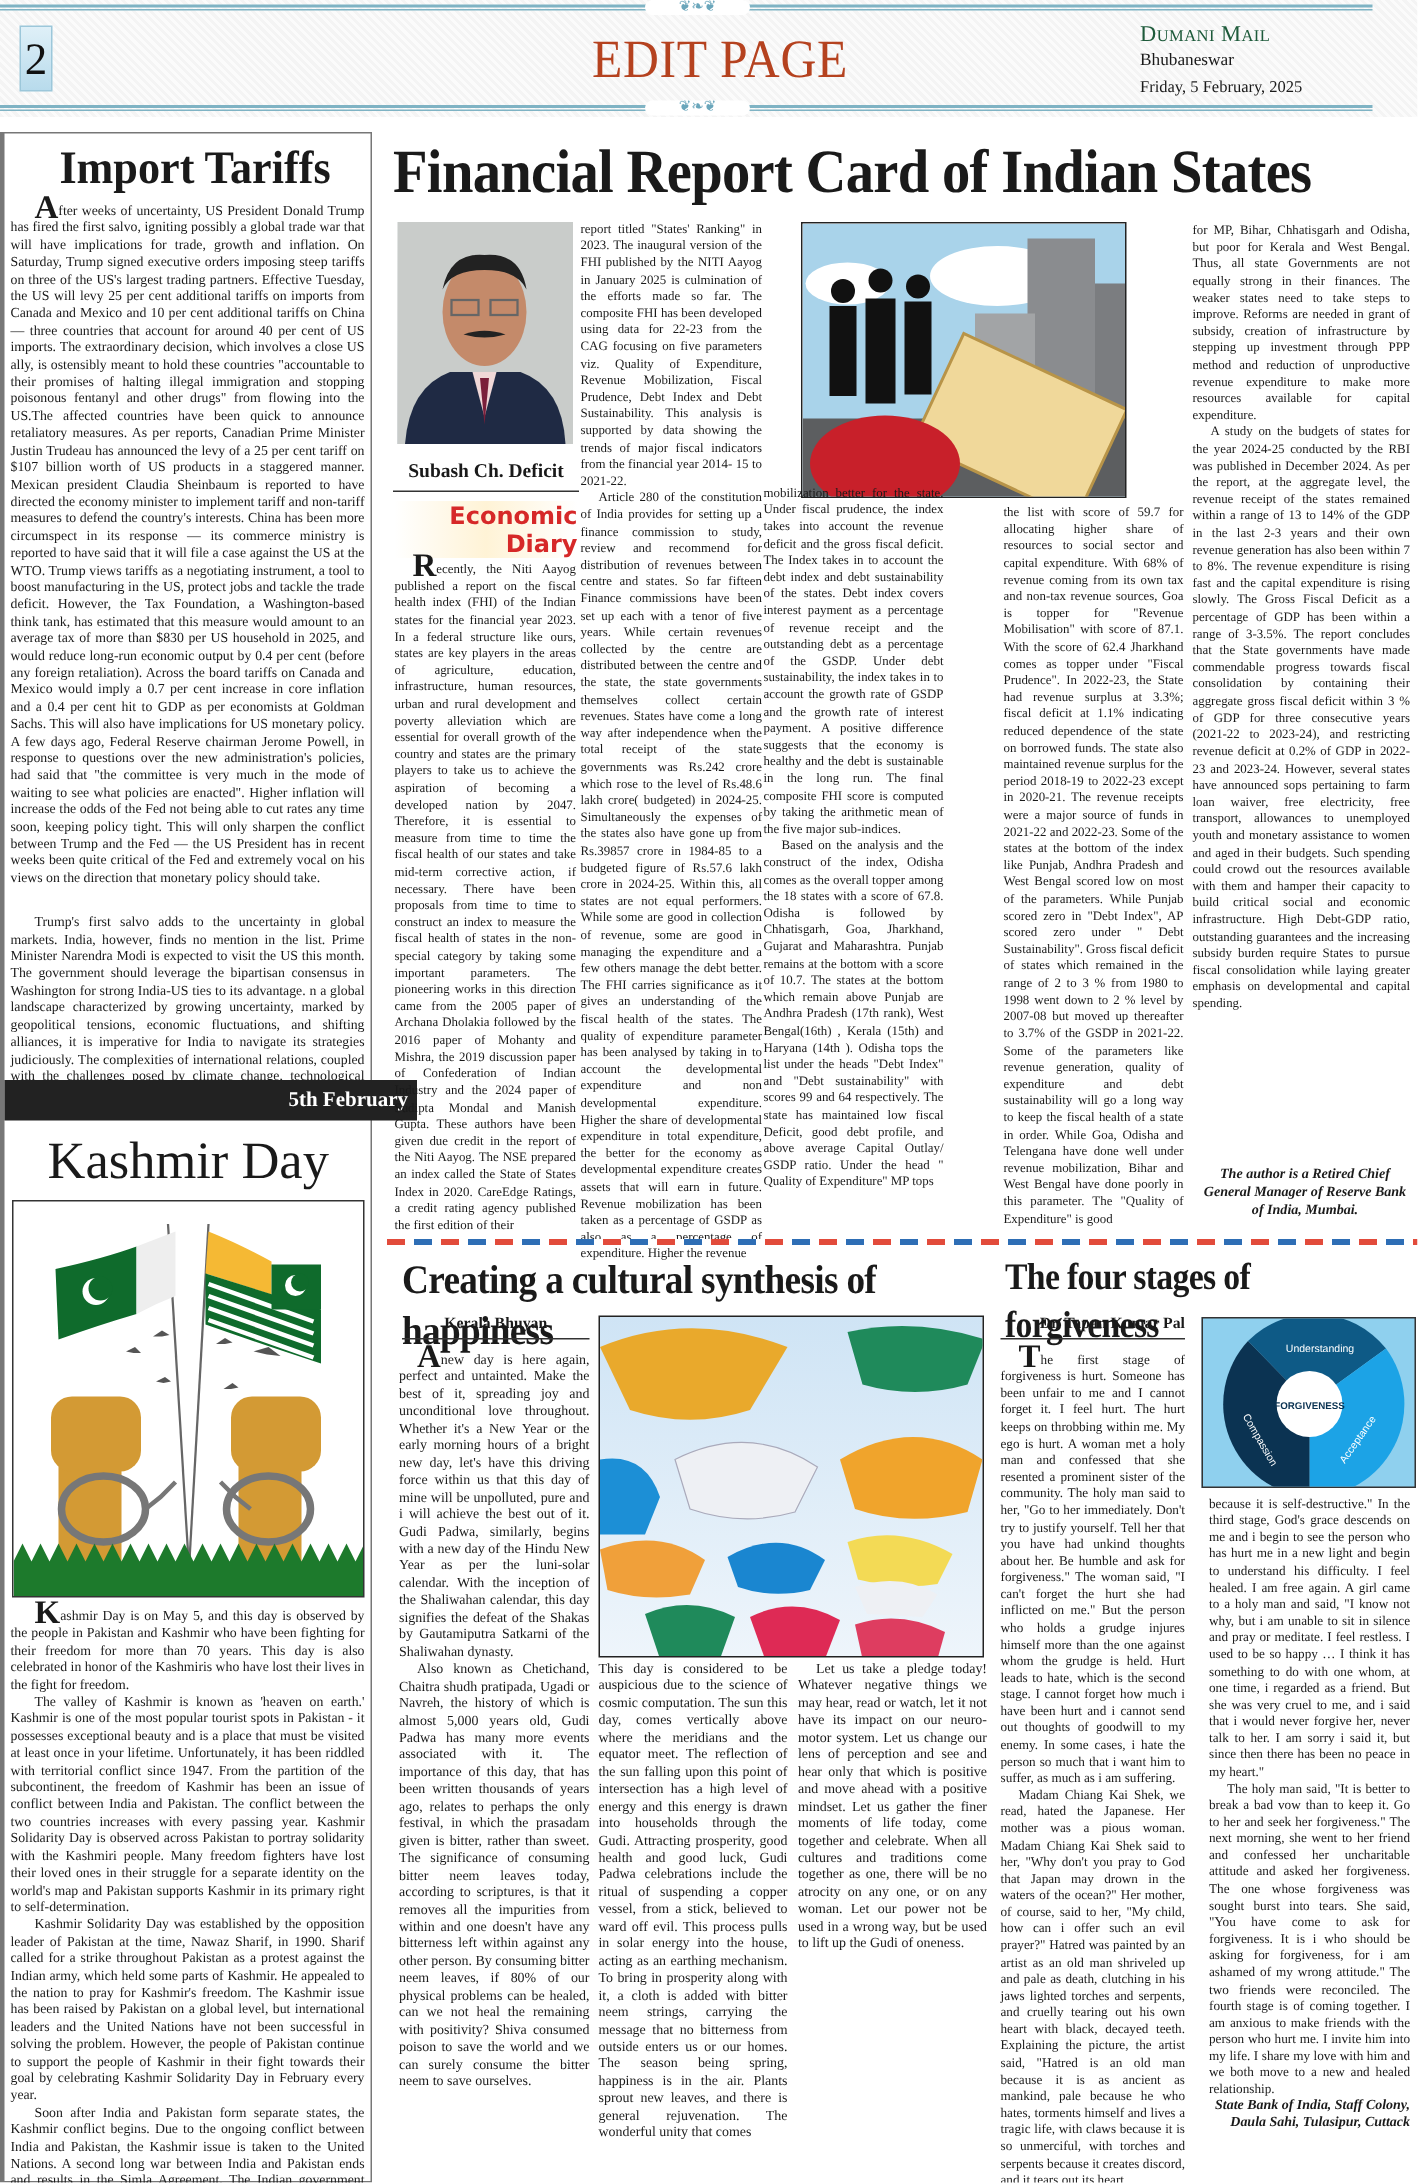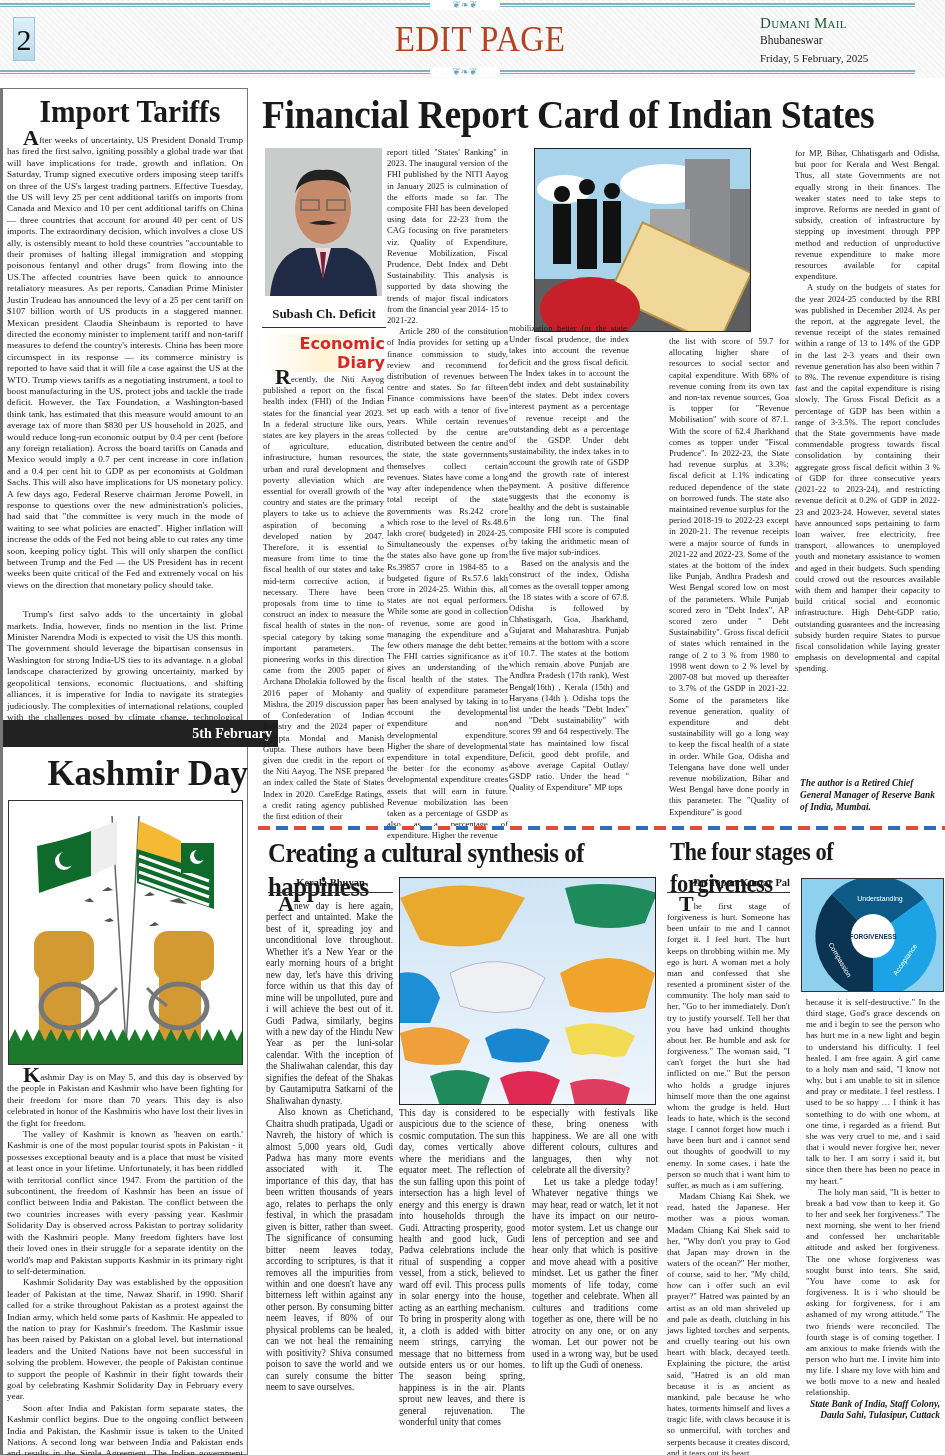--- a/index.html
+++ b/index.html
@@ -19,38 +19,38 @@
 #paper-date{left:760px;top:52px;font-size:11px}
 
 #left-col{left:0;top:88px;width:248px;height:1367px;border:1px solid #777;border-left:3px solid #777}
 #import-title{left:15px;top:92px;width:230px;font-size:31px;font-weight:bold;text-align:center;line-height:40px;transform:scaleX(0.95)}
 .body-txt{font-size:9.2px;line-height:11.4px;text-align:justify;hyphens:auto}
 .drop{font-size:22px;font-weight:bold;line-height:14px;vertical-align:-2px}
 #import-body{left:7px;top:131px;width:236px}
 #import-body p{text-indent:16px}
 #import-body p + p{margin-top:18px}
 #feb-bar{left:3px;top:720px;width:275px;height:27px;background:#222;color:#fff;font-weight:bold;font-size:14px;text-align:right;padding-right:6px;line-height:27px}
-#kashmir-title{left:3px;top:752px;width:245px;font-size:35px;font-weight:bold;text-align:right;line-height:44px}
+#kashmir-title{left:3px;top:752px;width:245px;font-size:35px;font-weight:normal;text-align:center;line-height:44px}
 #kashmir-img{left:8px;top:800px;width:235px;height:265px;border:1px solid #333;background:#fff;overflow:hidden}
 #kashmir-body{left:7px;top:1068px;width:236px}
 #kashmir-body p{text-indent:16px}
 
 #fin-title{left:262px;top:88px;width:680px;font-size:41px;font-weight:bold;line-height:52px;letter-spacing:-0.5px;transform:scaleX(0.92);transform-origin:left}
 #author-photo{left:265px;top:148px;width:117px;height:148px;background:linear-gradient(#cfd2d0,#a9aeb0);overflow:hidden}
 #author-name{left:262px;top:306px;width:124px;text-align:center;font-size:13px;font-weight:bold;padding-bottom:5px;border-bottom:1px solid #333}
 #col-label{left:263px;top:334px;width:122px;text-align:right;font-family:"DejaVu Sans",sans-serif;font-weight:bold;font-size:16px;color:#d62828;background:linear-gradient(90deg,#fff,#fff3d6,#fff)}
 .fcol{width:121px;font-size:8.6px;line-height:11.2px}
 .fcol p{text-indent:12px}
 #fcol1{left:263px;top:370px}
 #fcol2{left:387px;top:147px}
 #fcol3{left:509px;top:323px;width:120px}
 #fcol4{left:669px;top:336px;width:120px}
 #fcol5{left:795px;top:148px;width:145px}
 #fin-img{left:534px;top:148px;width:217px;height:184px;border:1px solid #222;overflow:hidden}
-#fin-credit{left:800px;top:777px;width:140px;text-align:left;font-style:italic;font-weight:bold;font-size:9.4px;line-height:12px}
+#fin-credit{left:800px;top:777px;width:140px;text-align:center;font-style:italic;font-weight:bold;font-size:9.4px;line-height:12px}
 
 #airmail{left:258px;top:826px;width:687px;height:4px;background:repeating-linear-gradient(90deg,#e24b3b 0 12px,#fff 12px 18px,#2e6eb5 18px 30px,#fff 30px 36px)}
 
 #hap-title{left:268px;top:836px;width:395px;font-size:27px;font-weight:bold;line-height:34px;letter-spacing:-0.5px;transform:scaleX(0.92);transform-origin:left}
 #hap-byline{left:268px;top:877px;width:125px;text-align:center;font-weight:bold;font-size:10.5px;padding-bottom:4px;border-bottom:1px solid #333}
 #hap-col1{left:266px;top:897px;width:127px;font-size:9.3px;line-height:11.45px}
 #hap-col1 p{text-indent:12px}
 #umbrella-img{left:399px;top:877px;width:257px;height:228px;border:1px solid #222;overflow:hidden;background:linear-gradient(#cfe4f5,#eef5fb)}
 #hap-col2{left:399px;top:1108px;width:126px;font-size:9.3px;line-height:11.45px}
 #hap-col3{left:532px;top:1108px;width:126px;font-size:9.3px;line-height:11.45px}
@@ -217,21 +217,20 @@
       <path d="M100,200 Q130,185 160,202 L150,228 L110,228Z" fill="#de2a55"></path>
       <path d="M170,205 Q200,195 230,210 L225,228 L175,228Z" fill="#de3d60"></path>
       <path d="M170,180 Q200,170 225,185 L215,200 L178,198Z" fill="#eef0f4"></path>
     </g>
   </svg>
 </div>
 <div id="hap-col2" class="abs body-txt">
   <p>This day is considered to be auspicious due to the science of cosmic computation. The sun this day, comes vertically above where the meridians and the equator meet. The reflection of the sun falling upon this point of intersection has a high level of energy and this energy is drawn into households through the Gudi. Attracting prosperity, good health and good luck, Gudi Padwa celebrations include the ritual of suspending a copper vessel, from a stick, believed to ward off evil. This process pulls in solar energy into the house, acting as an earthing mechanism. To bring in prosperity along with it, a cloth is added with bitter neem strings, carrying the message that no bitterness from outside enters us or our homes. The season being spring, happiness is in the air. Plants sprout new leaves, and there is general rejuvenation. The wonderful unity that comes</p>
 </div>
 <div id="hap-col3" class="abs body-txt">
-  <p style="text-indent:0">especially with festivals like these, bring oneness with happiness. We are all one with different colours, cultures and languages, then why not celebrate all the diversity?</p>
   <p>Let us take a pledge today! Whatever negative things we may hear, read or watch, let it not have its impact on our neuro-motor system. Let us change our lens of perception and see and hear only that which is positive and move ahead with a positive mindset. Let us gather the finer moments of life today, come together and celebrate. When all cultures and traditions come together as one, there will be no atrocity on any one, or on any woman. Let our power not be used in a wrong way, but be used to lift up the Gudi of oneness.</p>
 </div>
 
 <h2 id="forg-title" class="abs">The four stages of forgiveness</h2>
 <div id="forg-byline" class="abs">Dr. Tapan Kumar Pal</div>
 <div id="forg-col1" class="abs body-txt">
   <p><span class="drop">T</span><span>he first stage of forgiveness is hurt. Someone has been unfair to me and I cannot forget it. I feel hurt. The hurt keeps on throbbing within me. My ego is hurt. A woman met a holy man and confessed that she resented a prominent sister of the community. The holy man said to her, "Go to her immediately. Don't try to justify yourself. Tell her that you have had unkind thoughts about her. Be humble and ask for forgiveness." The woman said, "I can't forget the hurt she had inflicted on me." But the person who holds a grudge injures himself more than the one against whom the grudge is held. Hurt leads to hate, which is the second stage. I cannot forget how much i have been hurt and i cannot send out thoughts of goodwill to my enemy. In some cases, i hate the person so much that i want him to suffer, as much as i am suffering.</span></p>
   <p>Madam Chiang Kai Shek, we read, hated the Japanese. Her mother was a pious woman. Madam Chiang Kai Shek said to her, "Why don't you pray to God that Japan may drown in the waters of the ocean?" Her mother, of course, said to her, "My child, how can i offer such an evil prayer?" Hatred was painted by an artist as an old man shriveled up and pale as death, clutching in his jaws lighted torches and serpents, and cruelly tearing out his own heart with black, decayed teeth. Explaining the picture, the artist said, "Hatred is an old man because it is as ancient as mankind, pale because he who hates, torments himself and lives a tragic life, with claws because it is so unmerciful, with torches and serpents because it creates discord, and it tears out its heart</p>
 </div>
 <div id="forg-diagram" class="abs">

